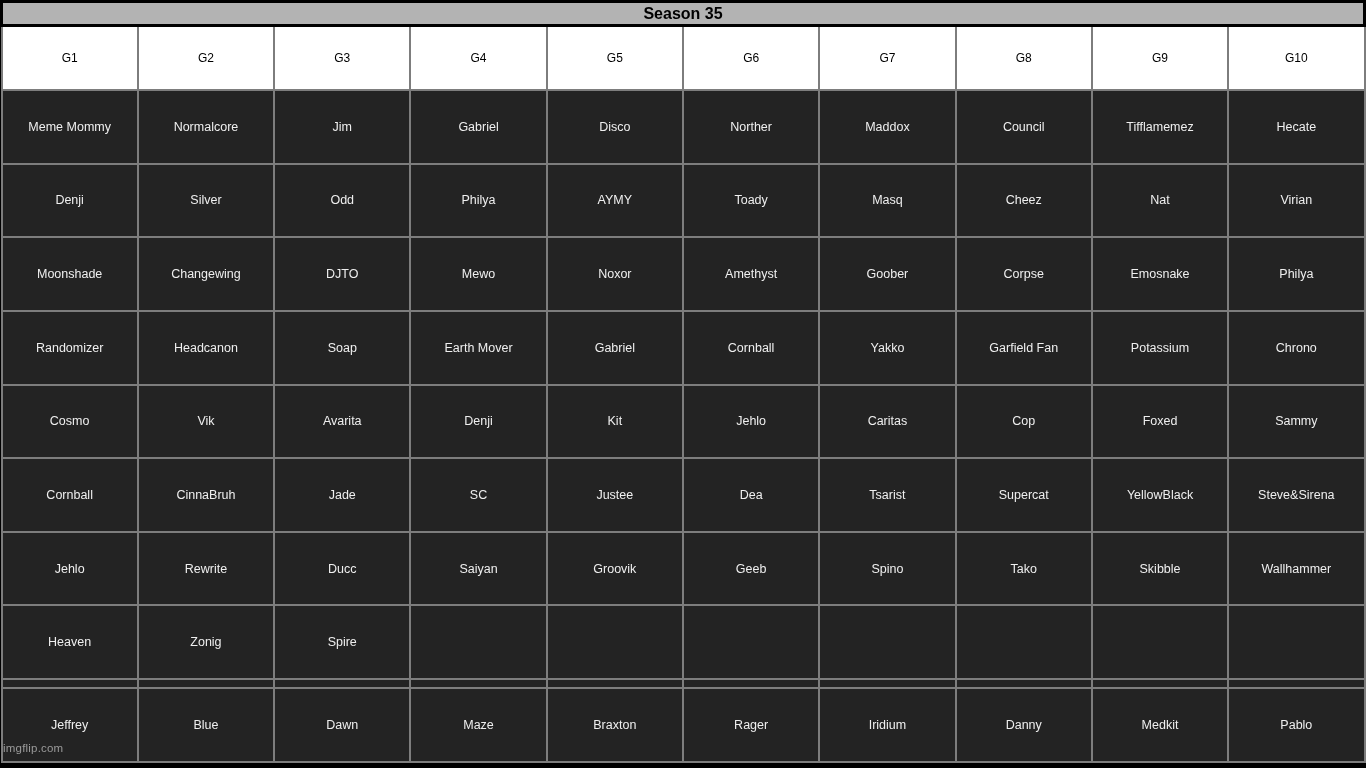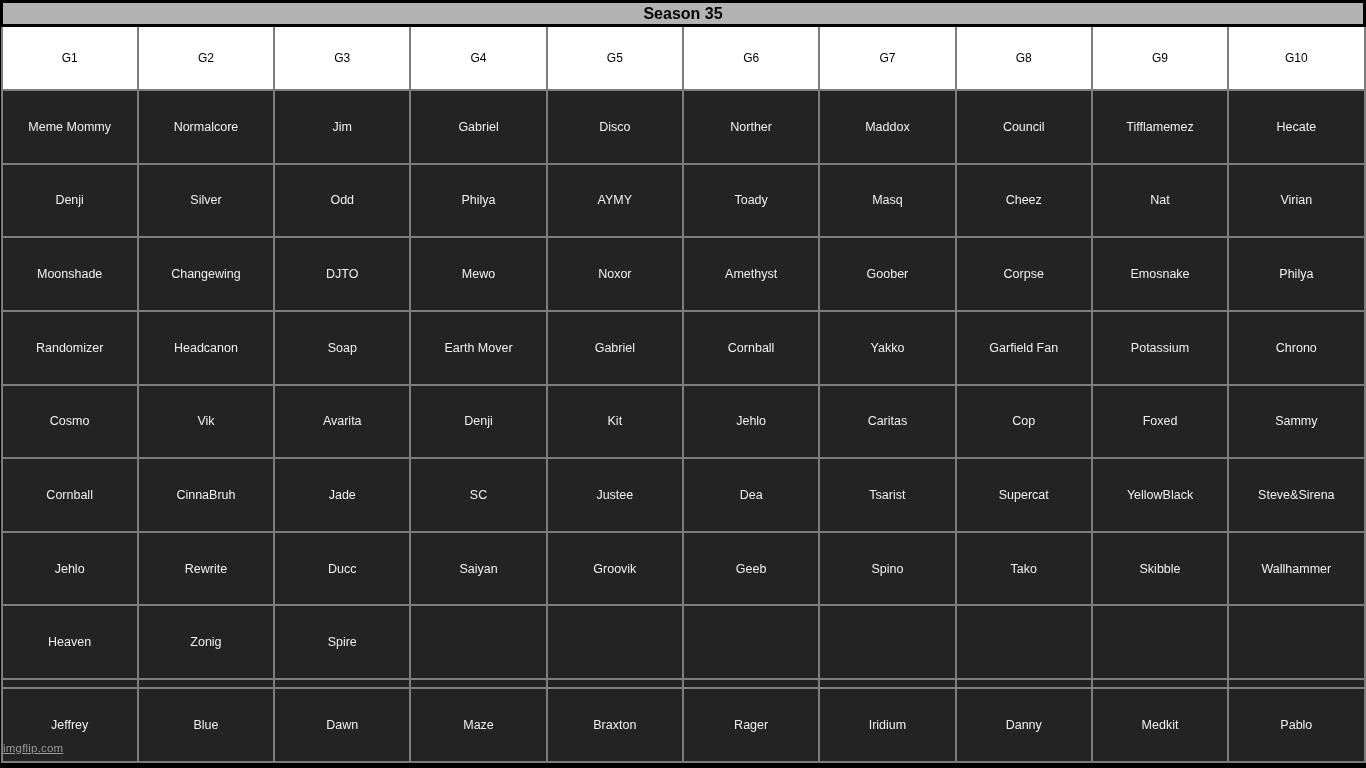--- a/index.html
+++ b/index.html
@@ -59,21 +59,20 @@
     overflow: hidden;
     white-space: nowrap;
   }
   .watermark {
     position: absolute;
     left: 3px;
     top: 742px;
     font-size: 11.5px;
     color: var(--watermark-text, #9a9a9a);
     letter-spacing: 0.2px;
-    text-decoration: underline;
   }
 </style>
 </head>
 <body>
 
 <div class="sheet">
   <table class="season-table">
     <thead>
       <tr>
         <td class="title-cell" colspan="10">Season 35</td>

